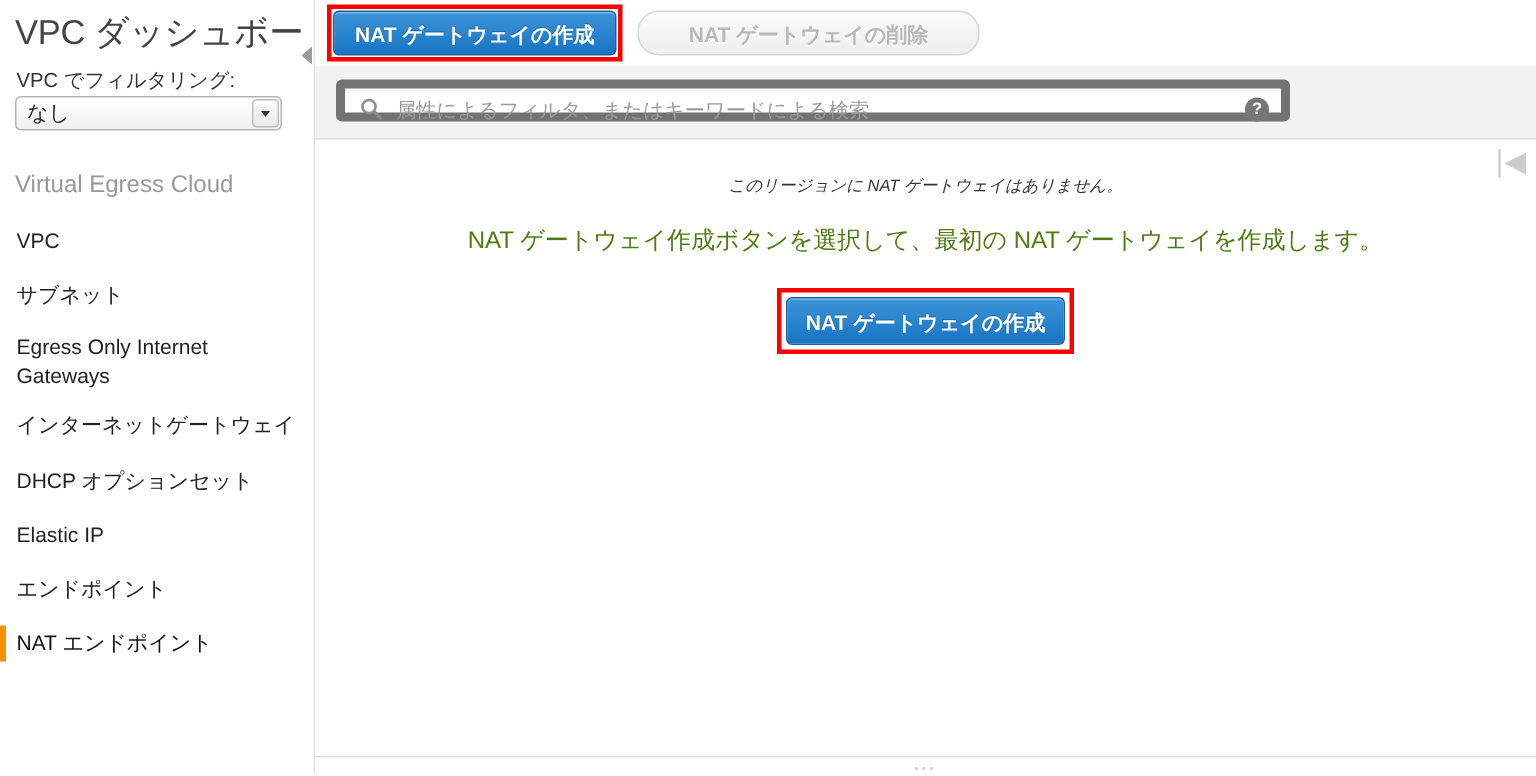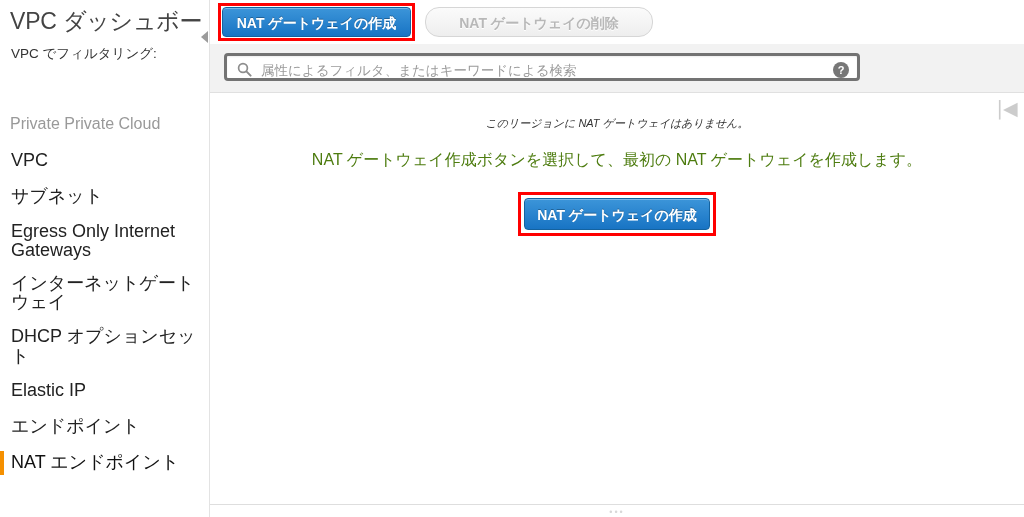--- a/index.html
+++ b/index.html
@@ -99,21 +99,21 @@
   .nav {
     position: absolute;
     left: 0; top: 150px;
     width: 210px;
   }
   .nav-item {
     position: relative;
     padding: 0 10px 0 11px;
     min-height: 22px;
     margin-bottom: 14px;
-    font-size: 18px;
+    font-size: 14px;
     color: #222222;
     line-height: 20px;
     cursor: pointer;
   }
   .nav-item.two-line {
     line-height: 19px;
   }
   .nav-item.selected {
     color: #111111;
   }
@@ -216,21 +216,21 @@
     height: 48px;
     background: #f2f2f2;
     border-bottom: 1px solid #e0e0e0;
   }
   .search-box {
     position: absolute;
     left: 14px; top: 9px;
     width: 636px;
     height: 28px;
     background: #ffffff;
-    border: 3px solid #737373;
+    border: 6px solid #737373;
     border-radius: 4px;
     box-sizing: border-box;
     box-shadow: inset 0 1px 2px rgba(0,0,0,0.07);
   }
   .search-icon {
     position: absolute;
     left: 10px; top: 6px;
     width: 15px; height: 15px;
   }
   .search-icon svg { display: block; }
@@ -337,22 +337,28 @@
 <body>
 
 <div class="app">
 
   <div class="sidebar">
 
     <div class="dash-title">VPC ダッシュボード</div>
 
     <div class="filter-label">VPC でフィルタリング:</div>
 
-
-    <div class="section-head">Private Private Cloud</div>
+    <div class="filter-select-wrap">
+      <select class="filter-select">
+        <option>なし</option>
+      </select>
+      <span class="select-arrow"></span>
+    </div>
+
+    <div class="section-head">Virtual Egress Cloud</div>
 
     <div class="nav">
       <div class="nav-item">
         <span class="lbl">VPC</span>
       </div>
       <div class="nav-item">
         <span class="lbl">サブネット</span>
       </div>
       <div class="nav-item two-line">
         <span class="lbl">Egress Only Internet Gateways</span>

